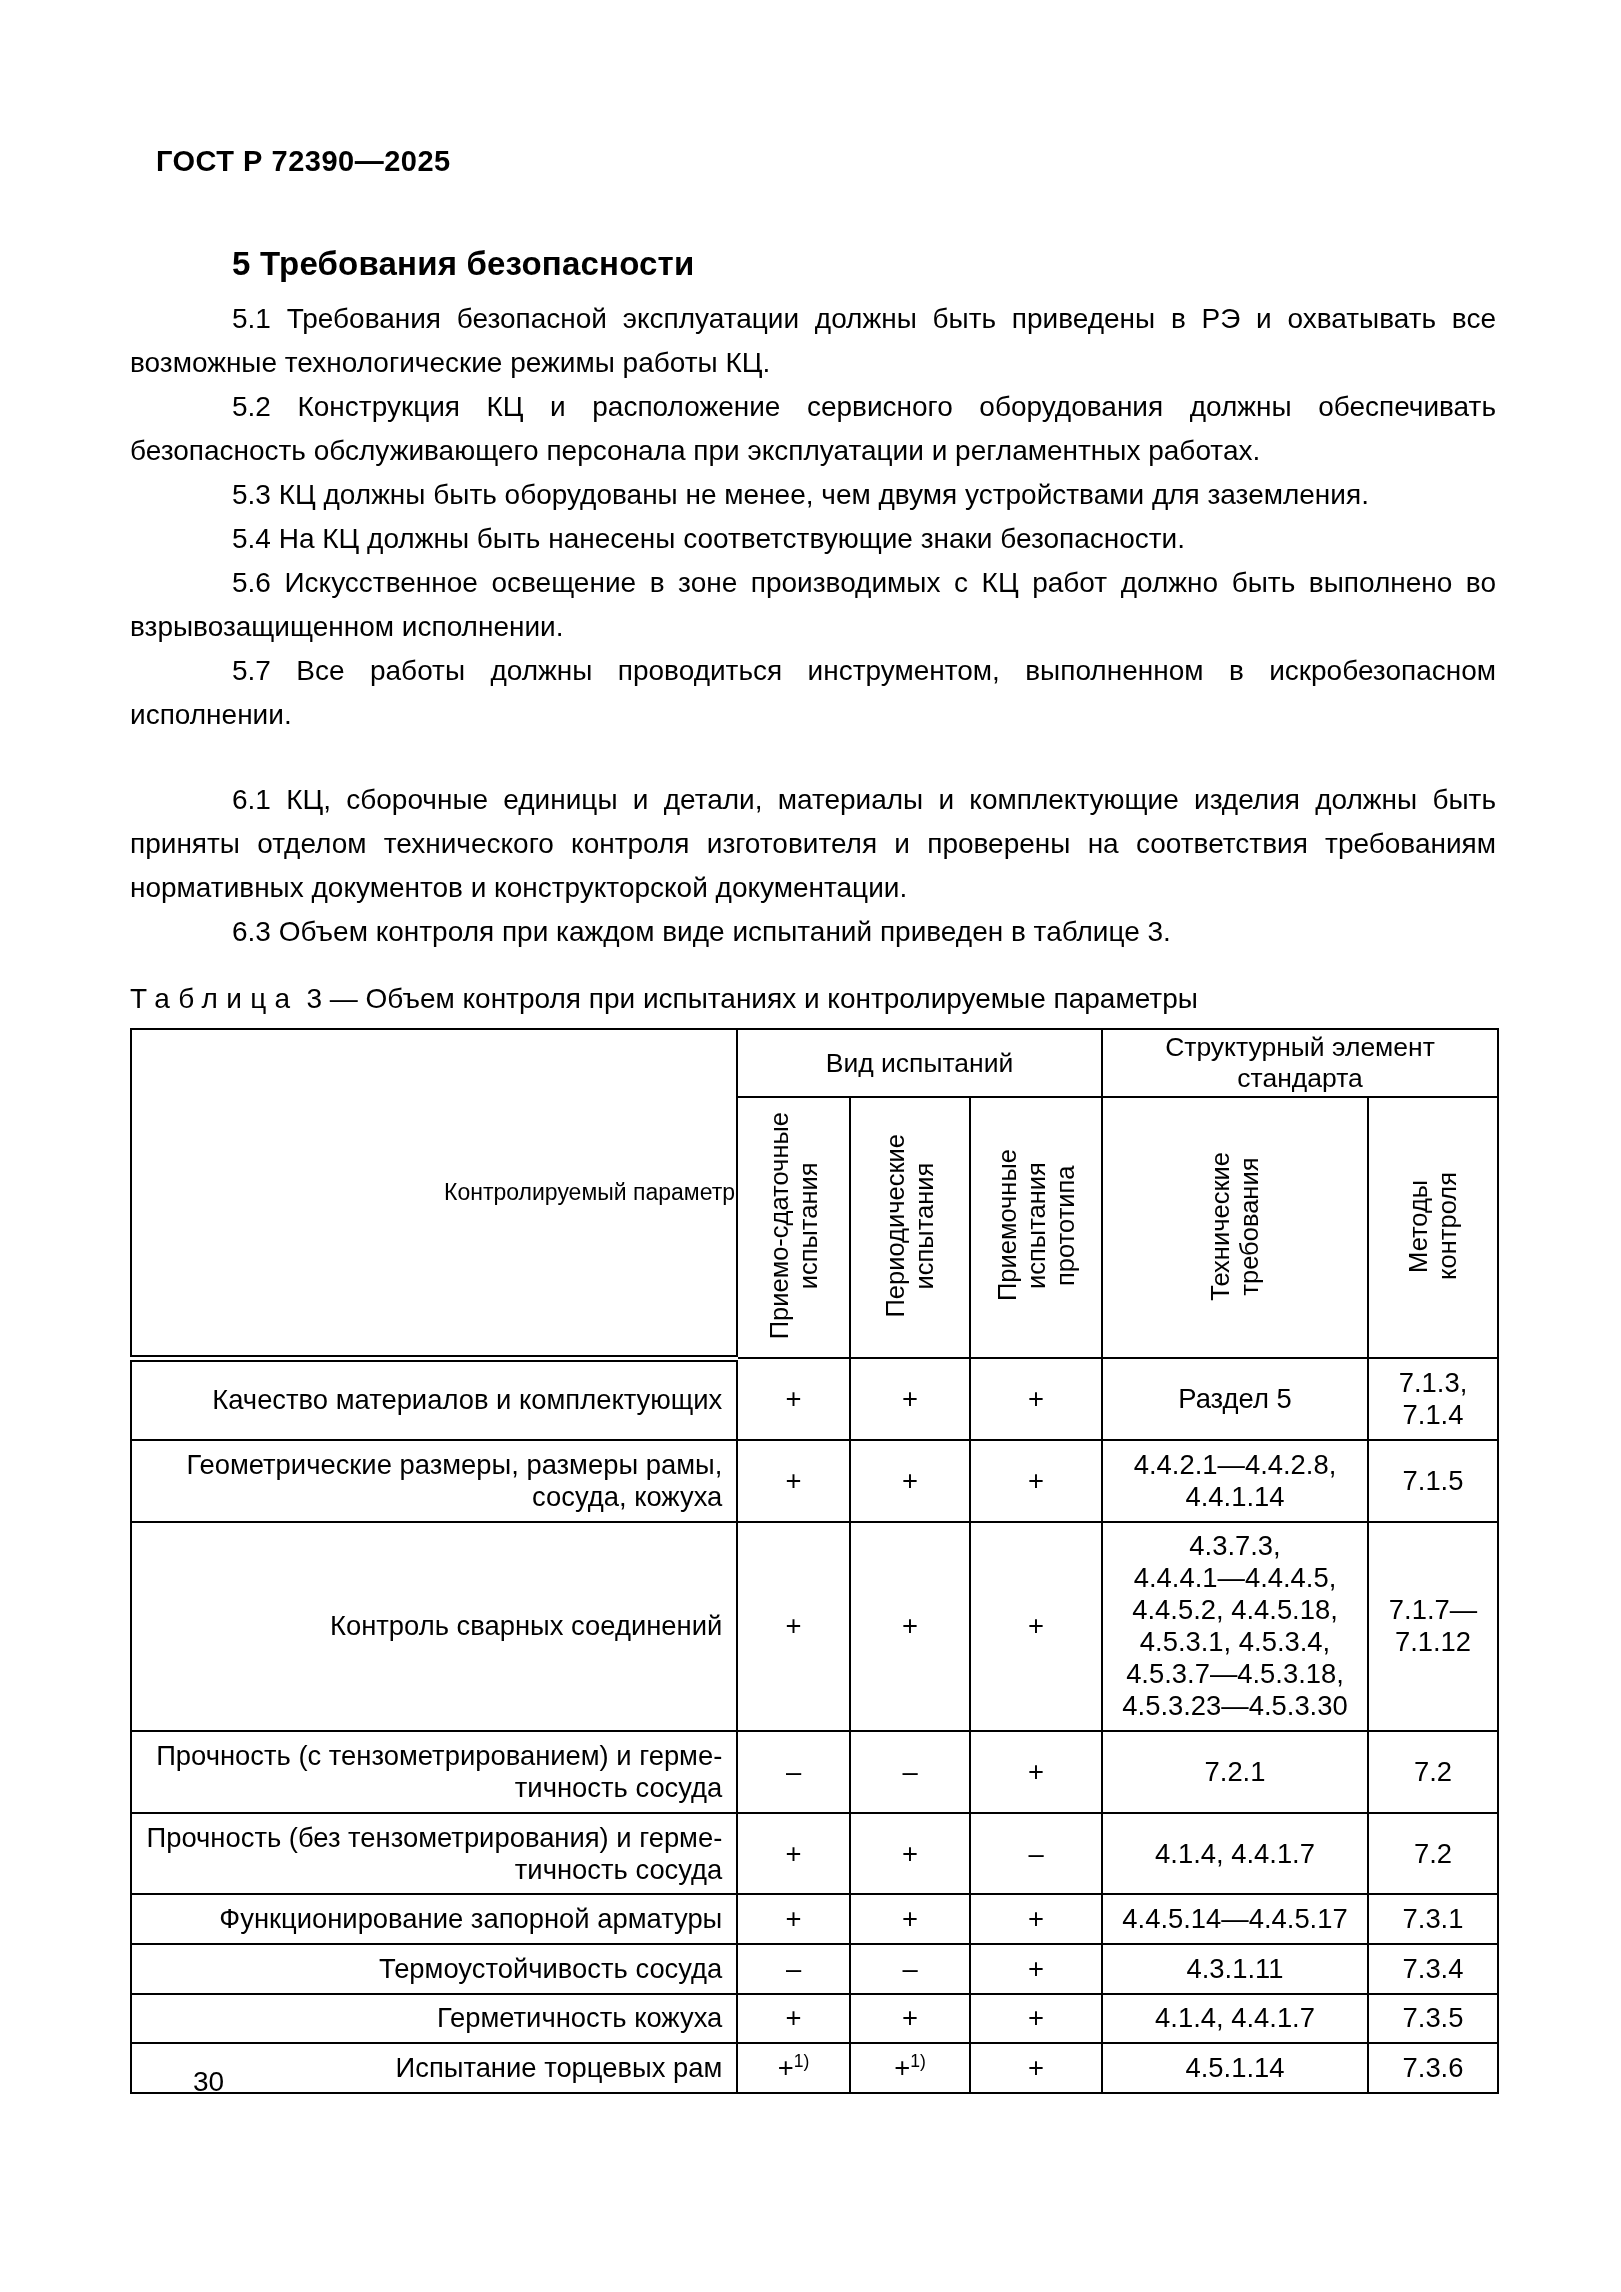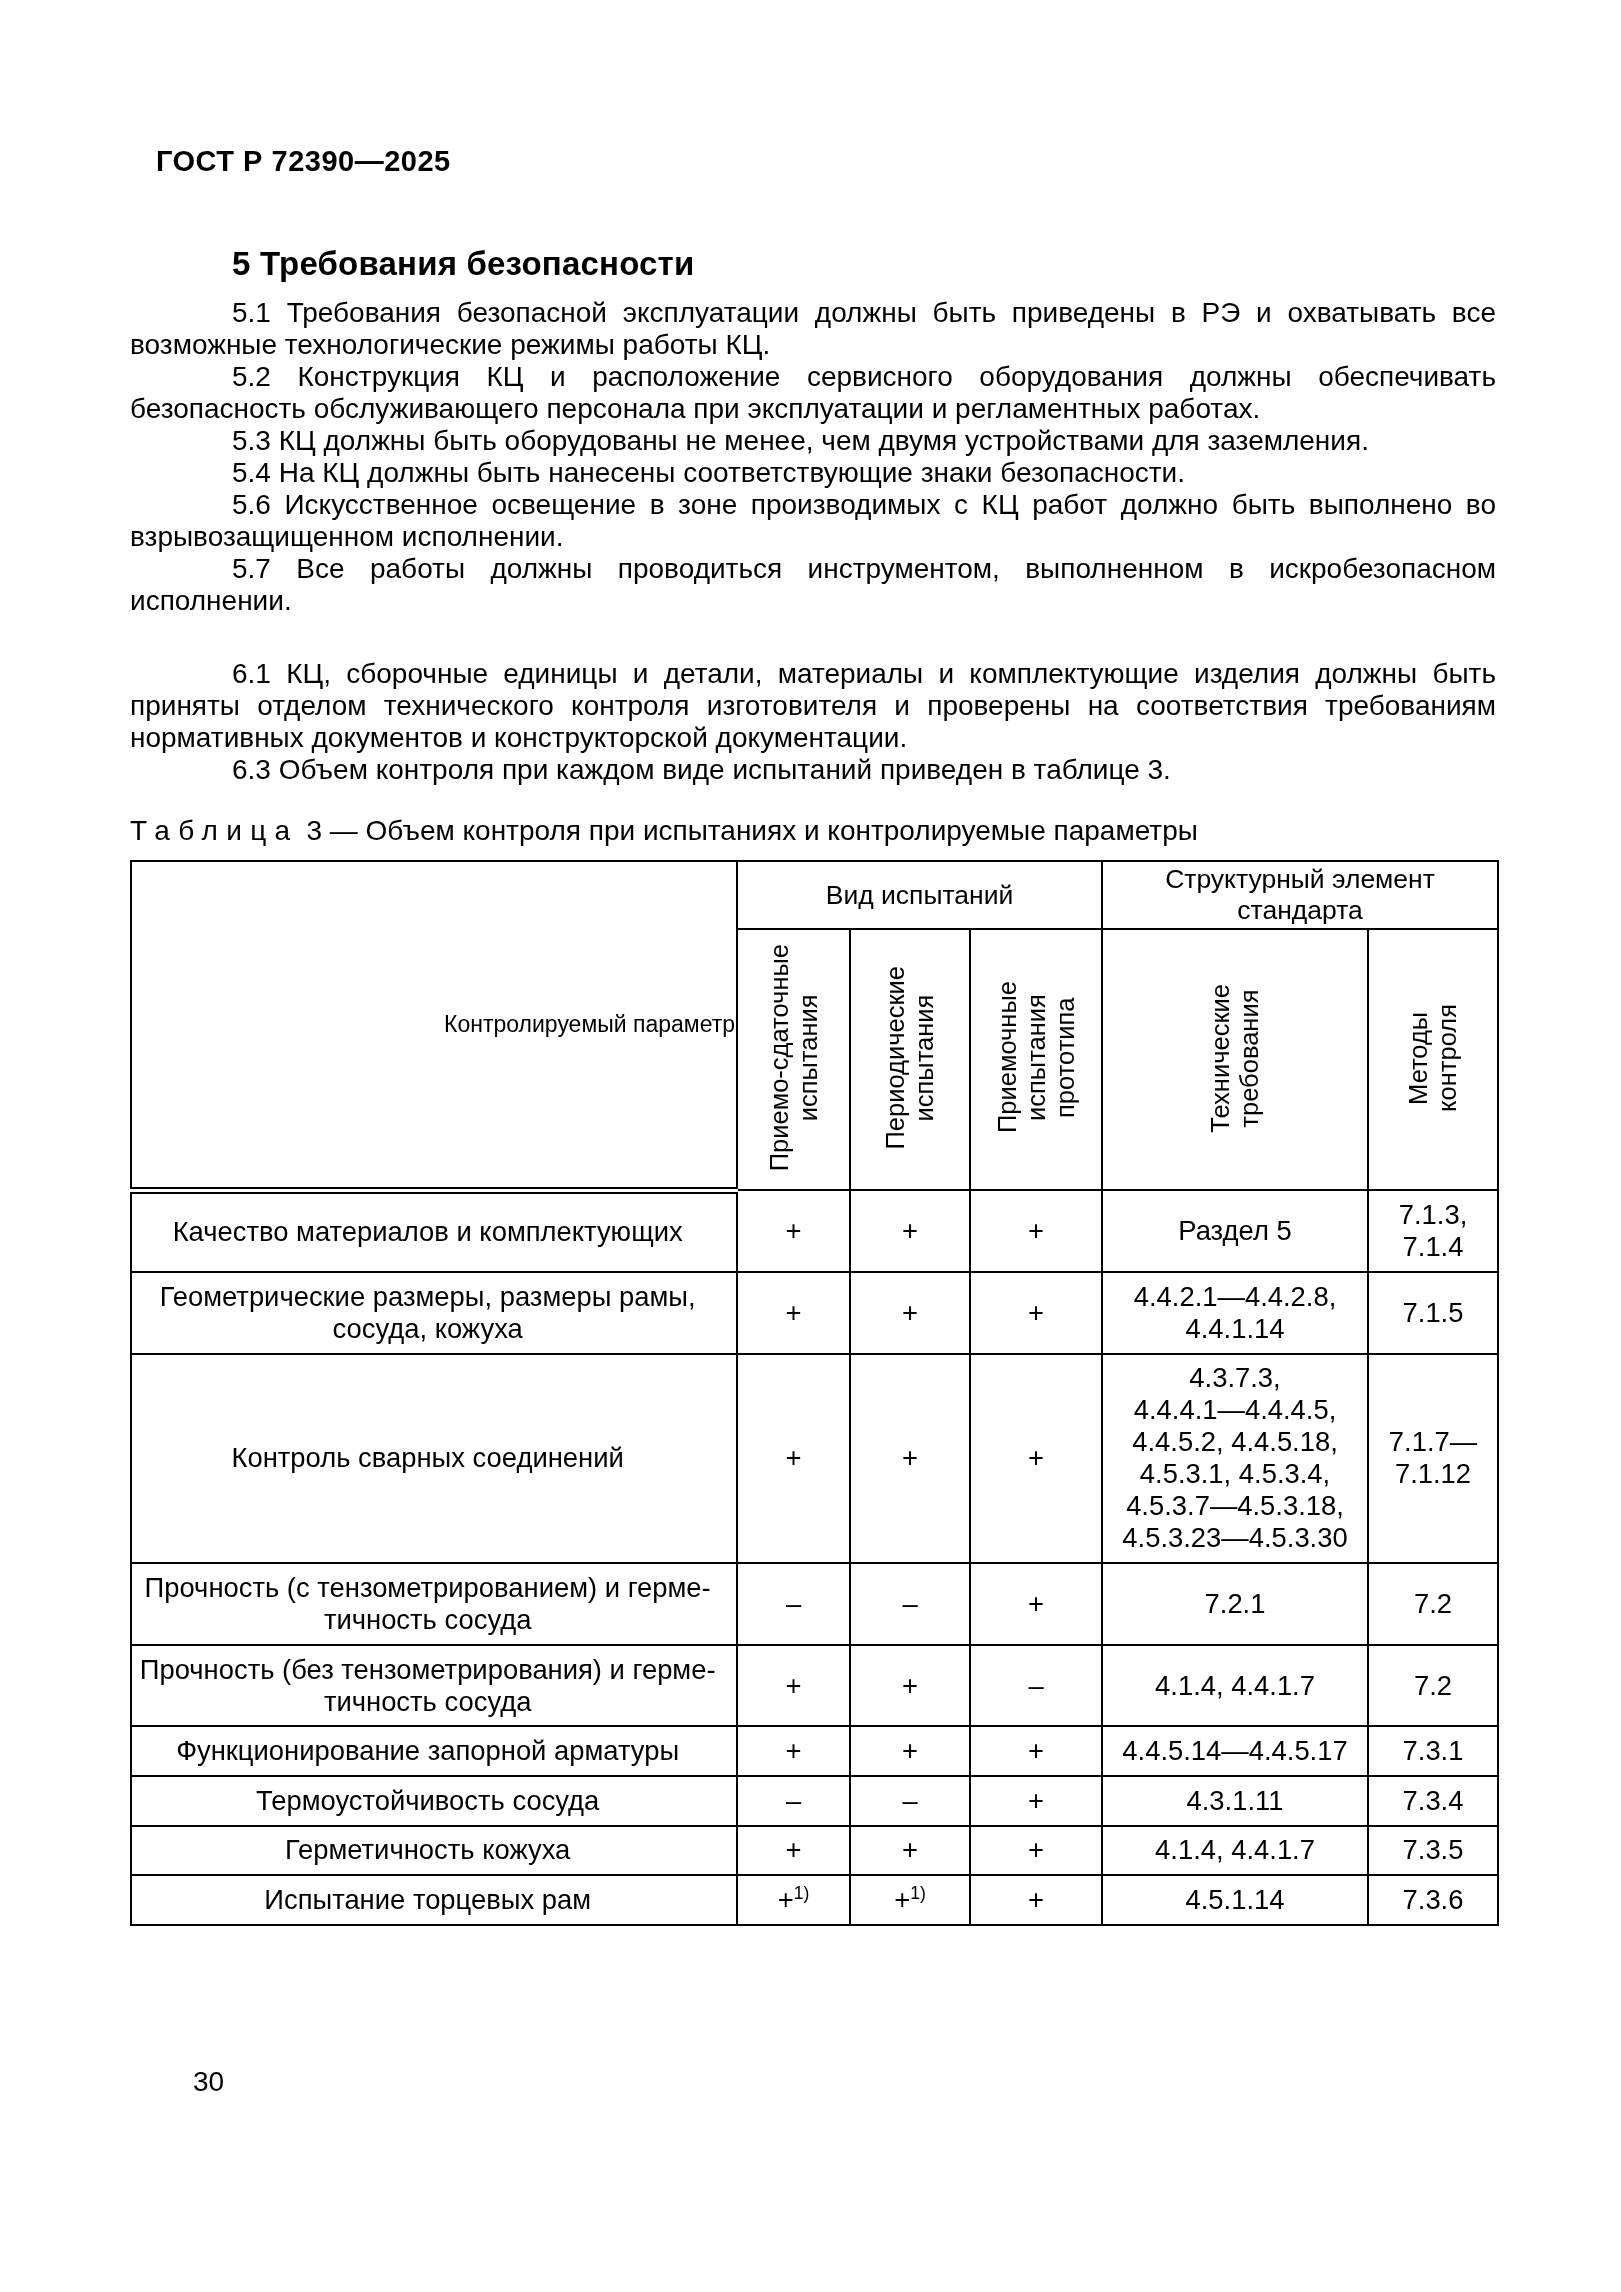--- a/index.html
+++ b/index.html
@@ -19,21 +19,21 @@
   .content {
     position:absolute; left:130px; top:245px; width:1366px;
   }
   h2.sec-title {
     font-size:33px; font-weight:bold;
     margin:0 0 13.7px 102px;
     letter-spacing:0.2px;
   }
   .sec-gap { height:41px; }
   p.para {
-    font-size:28px; line-height:32px;
+    font-size:28px; line-height:44px;
     text-align:justify; text-indent:102px;
     margin:0;
   }
   .tbl-caption {
     margin:29px 0 13.7px 0;
     font-size:28px;
   }
   .tbl-caption .spaced { letter-spacing:0.30em; }
   table.gost {
     width:1366px; table-layout:fixed;
@@ -52,21 +52,21 @@
   .vert {
     display:inline-block;
     writing-mode:vertical-rl;
     transform:rotate(180deg);
     white-space:pre-line;
     font-size:25.5px; line-height:29px;
     text-align:center;
     max-height:245px;
   }
   tbody td { font-size:27.4px; line-height:32px; padding:7.8px 7.8px; }
-  tbody td.param { text-align:center; padding-left:1px; padding-right:13.7px; white-space:pre-line; }
+  tbody td.param { text-align:right; padding-left:1px; padding-right:13.7px; white-space:pre-line; }
   tbody td.mark  { text-align:center; }
   tbody td.req,
   tbody td.method { text-align:center; white-space:pre-line; }
   tbody sup { font-size:17.6px; line-height:0; }
   .page-number {
     position:absolute; left:193px; top:2066px;
     font-size:28px;
   }
 </style>
 </head>

